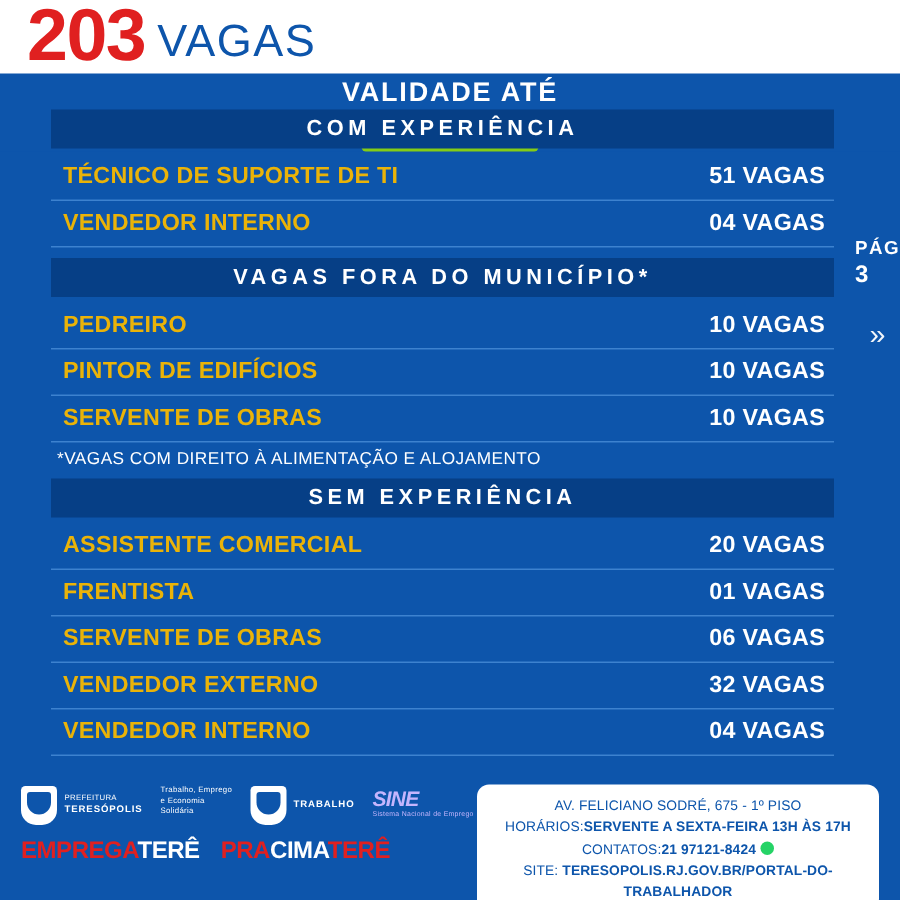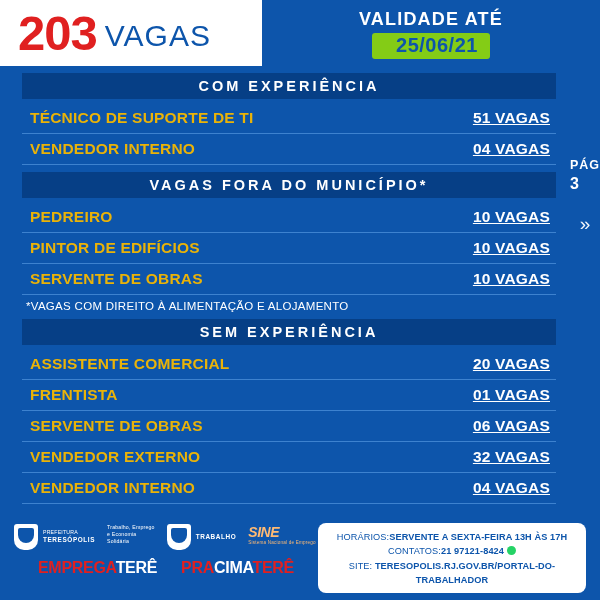--- a/index.html
+++ b/index.html
@@ -15,20 +15,21 @@
     background: #0d55ab;
   }
 
   
   .header {
     position: relative;
     height: 66px;
     background: #ffffff;
     display: flex;
     align-items: stretch;
+    flex-direction: column;
   }
   .header-left {
     width: 262px;
     background: #ffffff;
     display: flex;
     align-items: center;
     padding-left: 18px;
     gap: 8px;
   }
   .big-number {
@@ -70,21 +71,21 @@
     padding: 1px 12px 2px 24px;
     border-radius: 3px;
     letter-spacing: 0.5px;
   }
 
   
   .content {
     position: absolute;
     top: 66px; left: 0;
     width: 578px;
-    padding: 0 0 0 0;
+    padding: 0 0 0 12px;
   }
   .section-bar {
     margin: 7px 22px 4px 22px;
     background: #063f86;
     color: #ffffff;
     text-align: center;
     font-size: 14.5px;
     font-weight: bold;
     letter-spacing: 3px;
     padding: 5px 0 5px 0;
@@ -103,21 +104,20 @@
     font-weight: bold;
     color: #eab308;
     letter-spacing: 0.2px;
   }
   .row .count {
     font-size: 15.5px;
     font-weight: bold;
     color: #ffffff;
     letter-spacing: 0.2px;
     padding-right: 2px;
-    text-decoration: underline;
   }
   .note {
     margin: 5px 22px 0 26px;
     font-size: 11.5px;
     color: #ffffff;
     letter-spacing: 0.3px;
   }
 
   
   .rail {
@@ -184,32 +184,31 @@
     border-radius: 2px 2px 8px 8px;
   }
   .logo-txt {
     color: #ffffff;
     font-size: 5.2px;
     line-height: 1.35;
     letter-spacing: .2px;
   }
   .logo-txt b { font-size: 6.4px; letter-spacing: .6px; }
   .sine {
-    color: #fdba74;
+    color: #c4b5fd;
     font-size: 14px;
     font-weight: bold;
     font-style: italic;
     letter-spacing: -0.5px;
   }
   .sine-sub { font-size: 4.6px; font-style: normal; font-weight: normal; letter-spacing: .2px; }
   .brands {
     margin-top: 9px;
     display: flex;
-    gap: 24px;
-    margin-left: 24px;
+    gap: 14px;
   }
   .brand {
     font-size: 16px;
     font-weight: bold;
     color: #ffffff;
     letter-spacing: -0.3px;
     white-space: nowrap;
   }
   .brand .red { color: #e02020; }
   .brand .accent { color: #e02020; }
@@ -346,20 +345,21 @@
         <div class="brand">
           <span class="red">EMPREGA</span><span>TERÊ</span>
         </div>
         <div class="brand">
           <span class="red">PRA</span><span>CIMA</span><span class="accent">TERÊ</span>
         </div>
       </div>
     </div>
 
     <div class="footer-right">
+      <div class="fr-line">AV. FELICIANO SODRÉ, 675 - 1º PISO</div>
       <div class="fr-line">
         <span>HORÁRIOS:</span><b>SERVENTE A SEXTA-FEIRA  13H ÀS 17H</b>
       </div>
       <div class="fr-line">
         <span>CONTATOS:</span><b>21 97121-8424</b><span class="wa"></span>
       </div>
       <div class="fr-line">
         <span>SITE:</span> <b>TERESOPOLIS.RJ.GOV.BR/PORTAL-DO-TRABALHADOR</b>
       </div>
     </div>

